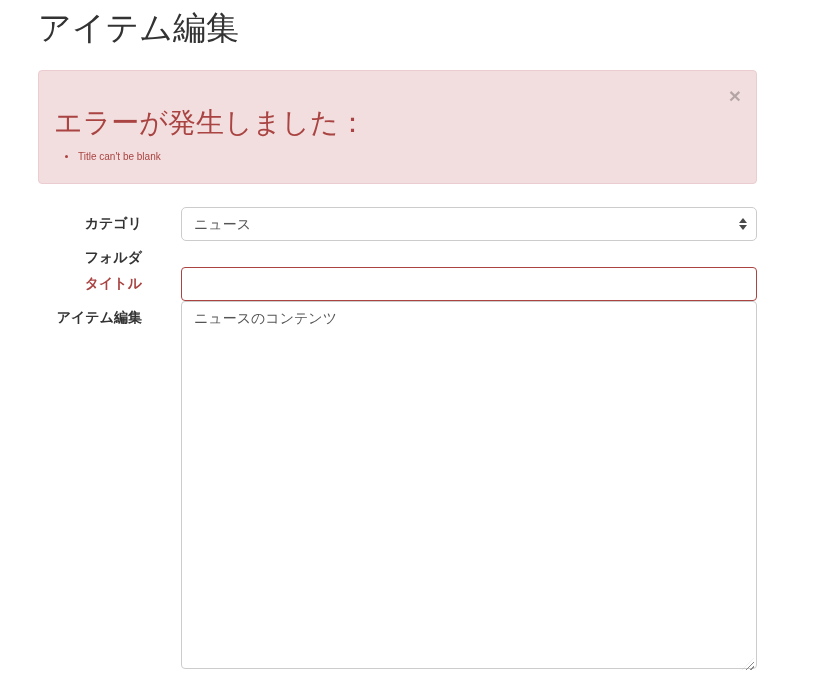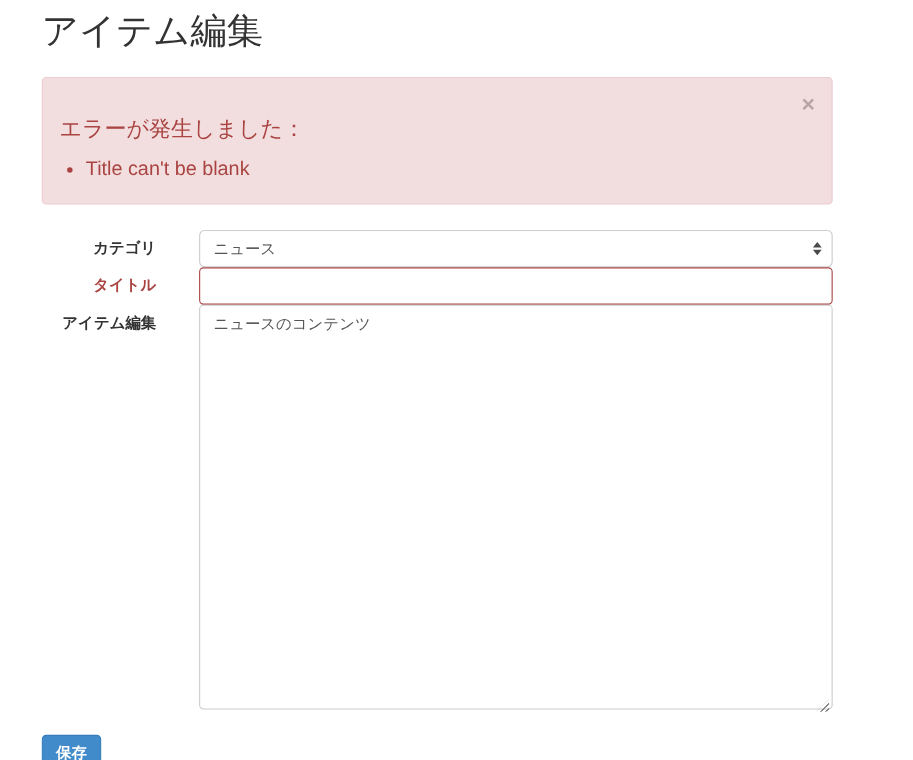--- a/index.html
+++ b/index.html
@@ -39,31 +39,31 @@
     font-weight: bold;
     line-height: 1;
     color: #000000;
     opacity: 0.25;
     background: none;
     border: none;
     padding: 0;
     cursor: pointer;
   }
   .alert-heading {
-    font-size: 20px;
+    font-size: 28px;
     font-weight: 500;
     margin: 20px 0 10px 0;
     line-height: 1.2;
   }
   .alert-errors {
     margin: 0 0 4px 0;
     padding-left: 24px;
   }
   .alert-errors li {
-    font-size: 18px;
+    font-size: 10px;
     line-height: 1.45;
   }
   
   .form-group {
     display: flex;
   }
   .control-label {
     width: 125px;
     padding: 8px 21px 0 0;
     text-align: right;
@@ -169,20 +169,21 @@
           <option>ニュース</option>
         </select>
         <span class="select-spinner">
           <span class="tri-up"></span>
             <span class="tri-down"></span>
         </span>
       </div>
     </div>
 
     <div class="form-group">
+      <label class="control-label">フォルダ</label>
     </div>
 
     <div class="form-group">
       <label class="control-label has-error">タイトル</label>
       <div class="control-col">
         <input type="text" class="form-control error-border" value="" style="">
       </div>
     </div>
 
     <div class="form-group">

